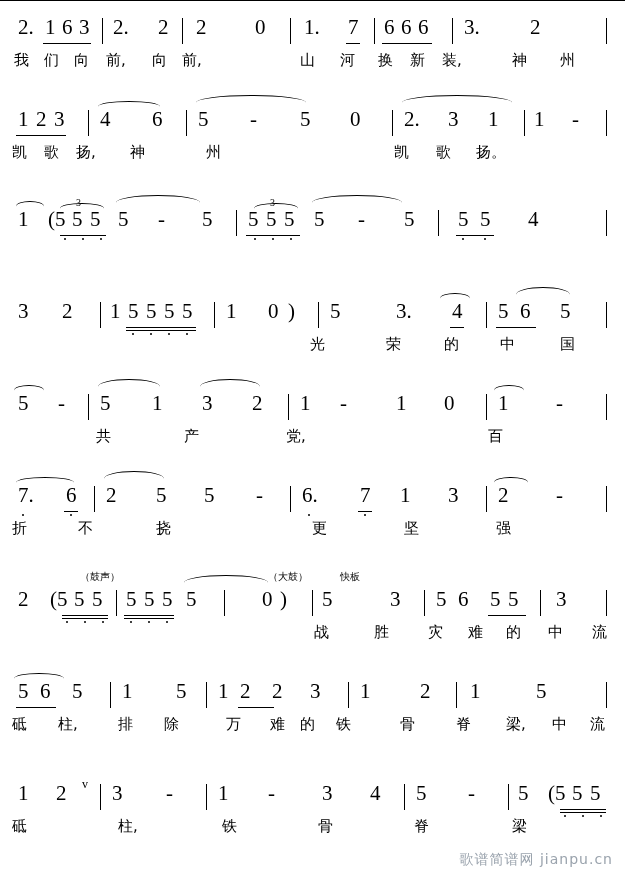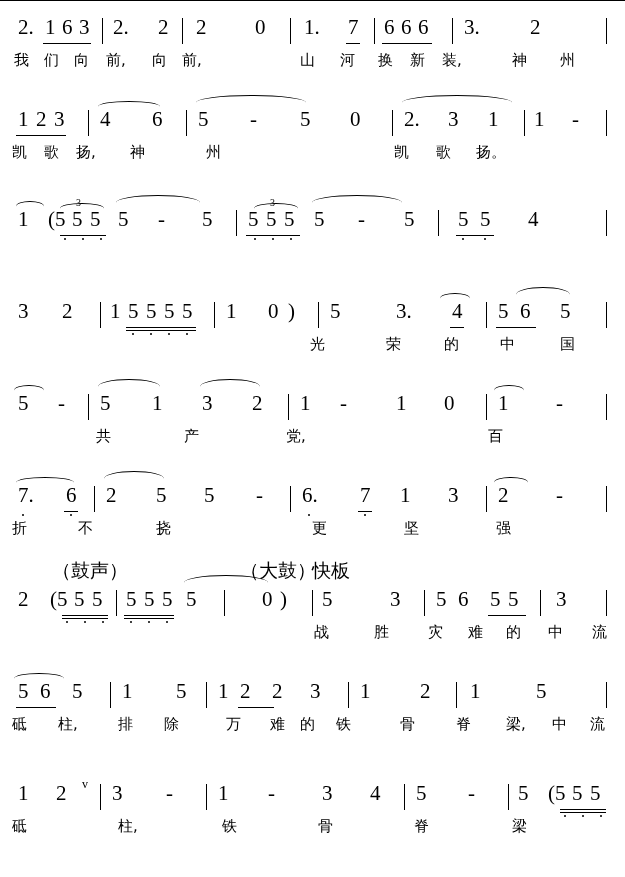--- a/index.html
+++ b/index.html
@@ -21,21 +21,21 @@
     font-size:21px;
     letter-spacing:0;
   }
   .lyrics{
     position:relative;
     height:28px;
     font-family:"DejaVu Sans", sans-serif;
     font-size:15px;
   }
   .n{position:absolute;bottom:6px;white-space:nowrap;}
-  .sm{font-size:19px;}
+  .sm{font-size:10px;margin-left:28px;}
   .xs{font-size:12px;}
   .ly{position:absolute;bottom:4px;white-space:nowrap;}
 
   
   .bar{position:absolute;width:1px;background:#000;}
   
   .beam{position:absolute;height:1px;background:#000;}
   
   .dotu{position:absolute;width:2px;height:2px;border-radius:50%;background:#000;}
   
@@ -461,14 +461,15 @@
     <div class="lyrics">
       <span class="ly" style="left:12px;">砥</span>
       <span class="ly" style="left:118px;">柱,</span>
       <span class="ly" style="left:222px;">铁</span>
       <span class="ly" style="left:318px;">骨</span>
       <span class="ly" style="left:414px;">脊</span>
       <span class="ly" style="left:512px;">梁</span>
     </div>
   </div>
 
+  <div class="footer">歌谱简谱网 jianpu.cn</div>
 
 </div>
 
 </body></html>

